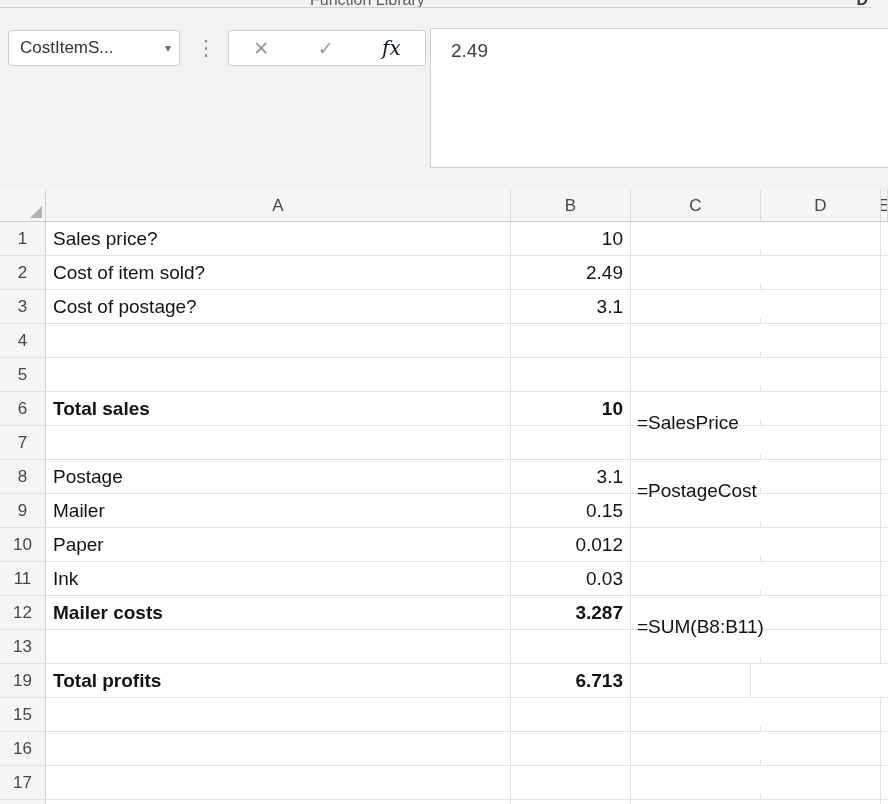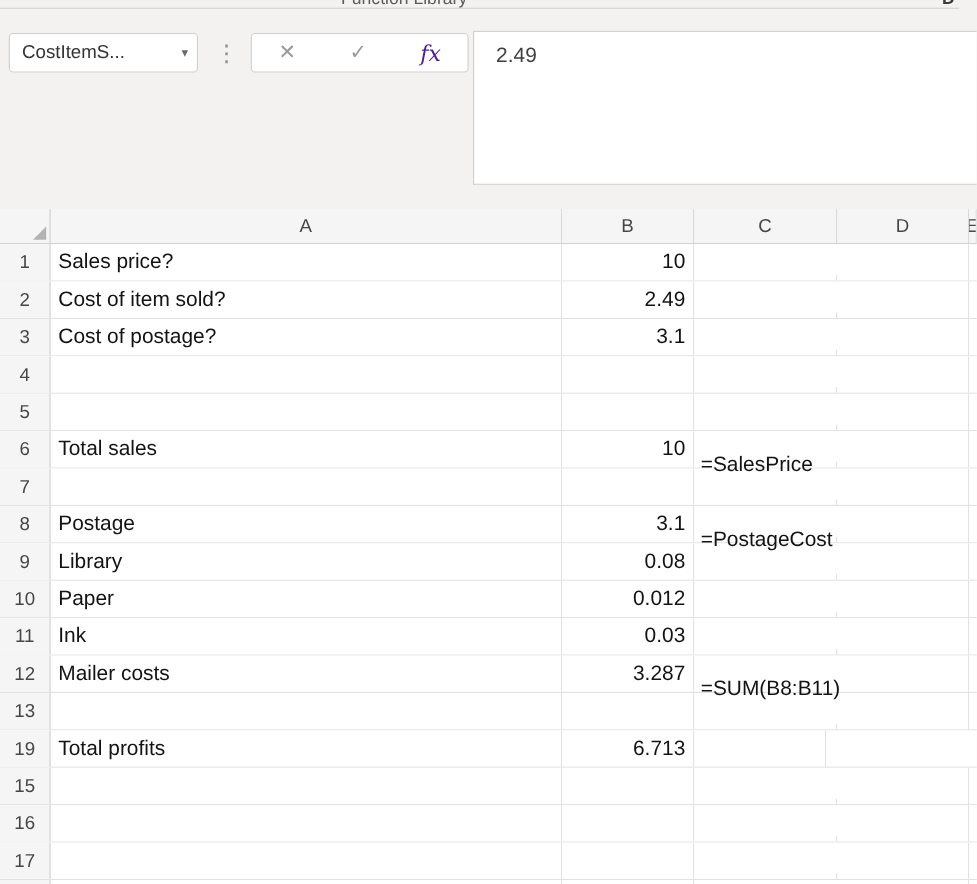--- a/index.html
+++ b/index.html
@@ -24,21 +24,21 @@
 
   .dots { position:absolute; left:199px; top:34px; width:14px; height:28px;
     display:flex; align-items:center; justify-content:center;
     font-size:21px; color:#8f8f8f; }
 
   .fx-group { position:absolute; left:228px; top:30px; width:198px; height:36px;
     background:#fff; border:1px solid #d1cfcd; border-radius:4px;
     display:flex; align-items:center; justify-content:space-around; }
   .fxbtn { font-size:19px; color:#9a9a9a; line-height:1; cursor:default; }
   .fxbtn.fxi { font-style:italic; font-family:"DejaVu Serif", serif;
-    font-size:20px; color:#4c1d95; }
+    font-size:20px; color:#0f172a; }
 
   .formula-input { position:absolute; left:430px; top:28px; width:458px; height:140px;
     background:#fff; border:1px solid #d1cfcd; border-right:none;
     padding:11px 0 0 20px; font-size:19px; color:#3f3f3f; }
 
   
   .grid { position:relative; width:888px; background:#fff; }
 
   .col-headers { display:flex; height:32px; background:#f5f5f5;
     border-bottom:1px solid #cfcfcf; }
@@ -53,21 +53,21 @@
   .row-h { width:46px; flex:none; background:#f5f5f5; border-right:1px solid #cfcfcf;
     display:flex; align-items:center; justify-content:center;
     font-size:17px; color:#474747; }
   .cell { flex:none; display:flex; align-items:center; font-size:19px; color:#131313;
     border-right:1px solid #e2e2e2; white-space:nowrap; overflow:visible; }
   .ca { width:465px; padding-left:7px; }
   .cb { width:120px; justify-content:flex-end; padding-right:7px; }
   .cc { width:130px; padding-left:6px;margin-top:28px; }
   .cd { width:120px; }
   .ce { width:7px; border-right:none; }
-  .row.bold .ca, .row.bold .cb { font-weight:400; }
+  .row.bold .ca, .row.bold .cb { font-weight:700; }
   .row.filler { height:14px; border-bottom:none; }
 </style>
 </head>
 <body>
 
 <div class="chrome">
   <div class="ribbon-edge">
     <span class="ribbon-group-label">Function Library</span>
     <span class="ribbon-right-partial">D</span>
   </div>
@@ -163,22 +163,22 @@
       <div class="row">
         <div class="row-h">8</div>
         <div class="cell ca">Postage</div>
         <div class="cell cb">3.1</div>
         <div class="cell cc">=PostageCost</div>
         <div class="cell cd"></div>
         <div class="cell ce"></div>
       </div>
       <div class="row">
         <div class="row-h">9</div>
-        <div class="cell ca">Library</div>
-        <div class="cell cb">0.08</div>
+        <div class="cell ca">Mailer</div>
+        <div class="cell cb">0.15</div>
         <div class="cell cc"></div>
         <div class="cell cd"></div>
         <div class="cell ce"></div>
       </div>
       <div class="row">
         <div class="row-h">10</div>
         <div class="cell ca">Paper</div>
         <div class="cell cb">0.012</div>
         <div class="cell cc"></div>
         <div class="cell cd"></div>

